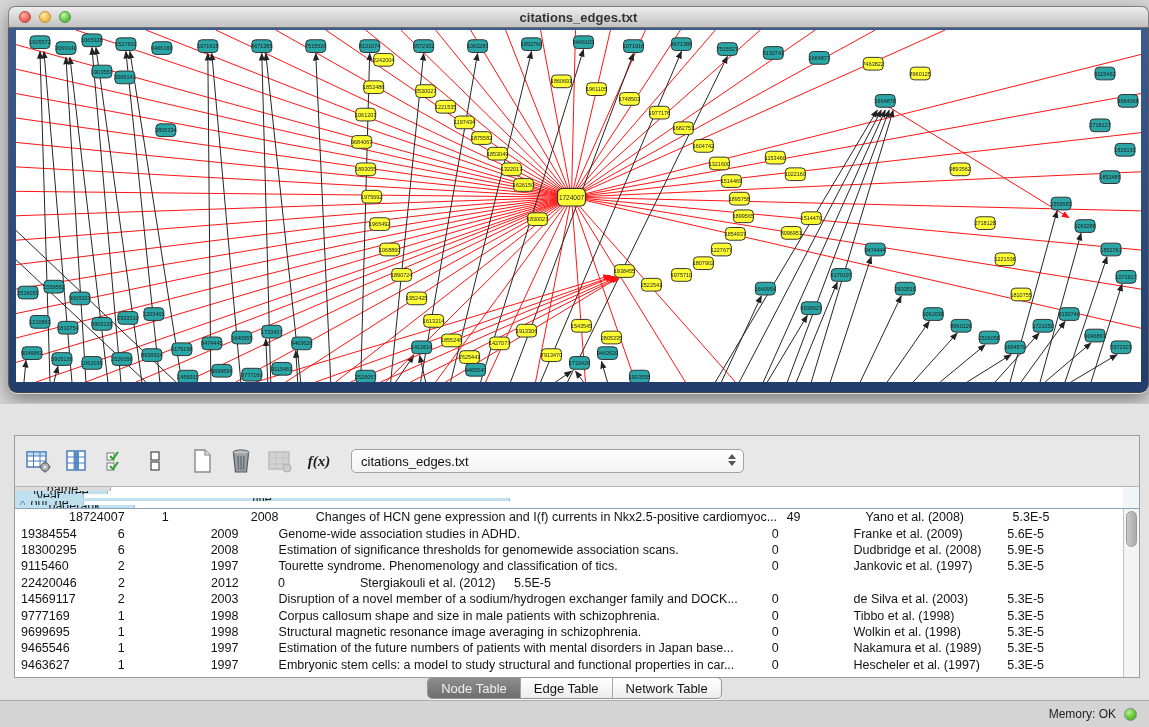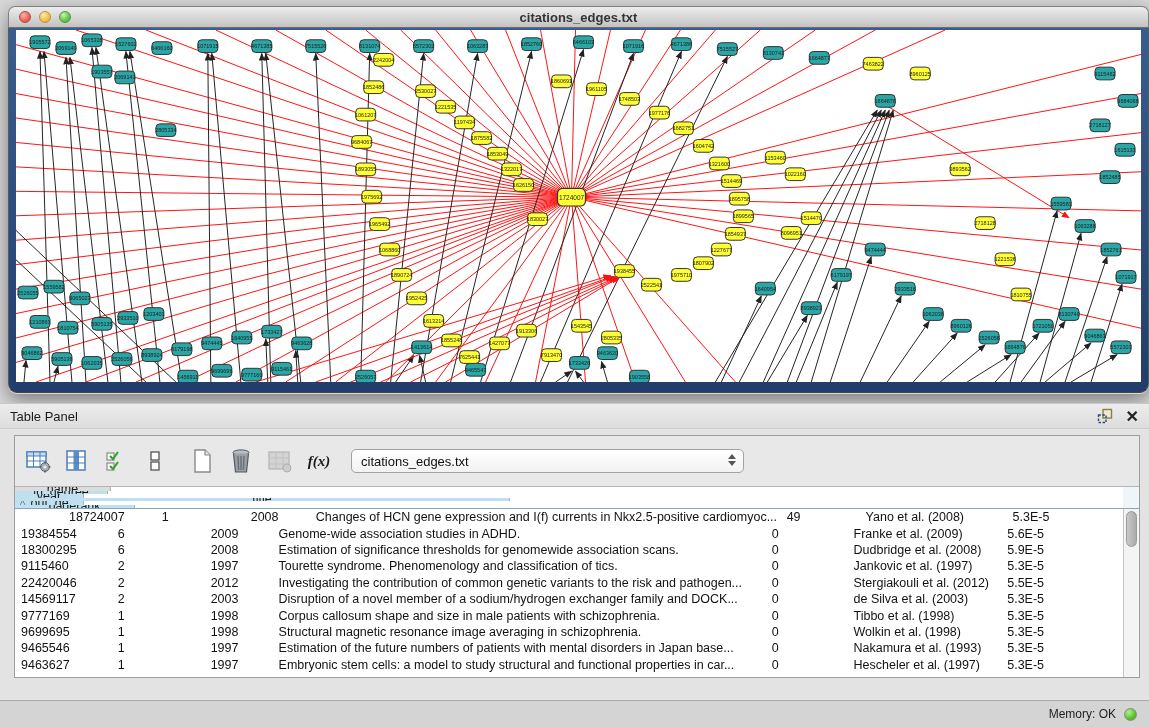--- a/index.html
+++ b/index.html
@@ -466,32 +466,20 @@
           <rect x="996" y="264" width="20" height="13" rx="4" fill="#ffff33" stroke="#333" stroke-width="1"></rect>
           <text x="1006" y="272.6" font-size="5.5" text-anchor="middle" fill="#222" font-family="&quot;Liberation Sans&quot;, sans-serif">1810755</text>
           <rect x="542" y="162" width="28" height="18" rx="5" fill="#ffff33" stroke="#333" stroke-width="1.2"></rect>
           <text x="556" y="173.5" font-size="6.5" text-anchor="middle" fill="#222" font-family="&quot;Liberation Sans&quot;, sans-serif">1724007</text>
         </svg>
     </div>
   </div>
 </div>
 
 <div class="table-panel">
-  <div class="panel-header">
-    <span class="panel-title">Table Panel</span>
-    <div class="panel-header-icons">
-      <span class="float-btn">
-        <svg width="17" height="17" viewBox="0 0 17 17">
-          <rect x="6" y="1.5" width="8.5" height="8.5" fill="#efe9d2" stroke="#8a7d4a" stroke-width="1.4"></rect>
-          <rect x="1.5" y="7" width="7.5" height="7.5" fill="none" stroke="#2b4a7a" stroke-width="1.4" stroke-dasharray="2.4 1.6"></rect>
-        </svg>
-      </span>
-      <span class="close-btn">✕</span>
-    </div>
-  </div>
 
   <div class="panel-body">
     <div class="toolbar">
       <span class="tbtn">
         <svg width="25" height="24" viewBox="0 0 25 24">
           <rect x="1" y="3" width="19" height="15" fill="#ffffff" stroke="#4a7ebb" stroke-width="1.5"></rect>
           <rect x="1" y="3" width="19" height="4" fill="#c7dcf0" stroke="#4a7ebb"></rect>
           <line x1="7.5" y1="3" x2="7.5" y2="18" stroke="#4a7ebb"></line>
           <line x1="14" y1="3" x2="14" y2="18" stroke="#4a7ebb"></line>
           <line x1="1" y1="12" x2="20" y2="12" stroke="#4a7ebb"></line>
@@ -624,21 +612,20 @@
               <div class="td" style="width: 69px; padding-left: 7px;">1997</div>
               <div class="td" style="width: 495px; padding-left: 6px;">Tourette syndrome. Phenomenology and classification of tics.</div>
               <div class="td" style="width: 69px; padding-left: 5px;">0</div>
               <div class="td" style="width: 168px; padding-left: 18px;">Jankovic et al. (1997)</div>
               <div class="td" style="width: 120px; padding-left: 4px;">5.3E-5</div>
             </div>
             <div class="tr">
               <div class="td" style="width: 96px; padding-left: 6px;">22420046</div>
               <div class="td" style="width: 93px; padding-left: 7px;">2</div>
               <div class="td" style="width: 69px; padding-left: 7px;">2012</div>
-              <div class="td" style="width: 495px; padding-left: 6px;">Investigating the contribution of common genetic variants to the risk and pathogen...</div>
               <div class="td" style="width: 69px; padding-left: 5px;">0</div>
               <div class="td" style="width: 168px; padding-left: 18px;">Stergiakouli et al. (2012)</div>
               <div class="td" style="width: 120px; padding-left: 4px;">5.5E-5</div>
             </div>
             <div class="tr">
               <div class="td" style="width: 96px; padding-left: 6px;">14569117</div>
               <div class="td" style="width: 93px; padding-left: 7px;">2</div>
               <div class="td" style="width: 69px; padding-left: 7px;">2003</div>
               <div class="td" style="width: 495px; padding-left: 6px;">Disruption of a novel member of a sodium/hydrogen exchanger family and DOCK...</div>
               <div class="td" style="width: 69px; padding-left: 5px;">0</div>
@@ -662,38 +649,45 @@
               <div class="td" style="width: 69px; padding-left: 5px;">0</div>
               <div class="td" style="width: 168px; padding-left: 18px;">Wolkin et al. (1998)</div>
               <div class="td" style="width: 120px; padding-left: 4px;">5.3E-5</div>
             </div>
             <div class="tr">
               <div class="td" style="width: 96px; padding-left: 6px;">9465546</div>
               <div class="td" style="width: 93px; padding-left: 7px;">1</div>
               <div class="td" style="width: 69px; padding-left: 7px;">1997</div>
               <div class="td" style="width: 495px; padding-left: 6px;">Estimation of the future numbers of patients with mental disorders in Japan base...</div>
               <div class="td" style="width: 69px; padding-left: 5px;">0</div>
-              <div class="td" style="width: 168px; padding-left: 18px;">Nakamura et al. (1993)</div>
+              <div class="td" style="width: 168px; padding-left: 18px;">Nakamura et al. (1989)</div>
               <div class="td" style="width: 120px; padding-left: 4px;">5.3E-5</div>
             </div>
             <div class="tr">
               <div class="td" style="width: 96px; padding-left: 6px;">9463627</div>
               <div class="td" style="width: 93px; padding-left: 7px;">1</div>
               <div class="td" style="width: 69px; padding-left: 7px;">1997</div>
               <div class="td" style="width: 495px; padding-left: 6px;">Embryonic stem cells: a model to study structural and functional properties in car...</div>
               <div class="td" style="width: 69px; padding-left: 5px;">0</div>
               <div class="td" style="width: 168px; padding-left: 18px;">Hescheler et al. (1997)</div>
               <div class="td" style="width: 120px; padding-left: 4px;">5.3E-5</div>
             </div>
           </div>
         <div class="vscroll">
           <div class="vthumb"></div>
         </div>
       </div>
     </div>
   </div>
 
+  <div class="tabbar">
+    <div class="segmented" id="segbar">
+        <div class="seg selected">Node Table</div>
+        <div class="seg">Edge Table</div>
+        <div class="seg">Network Table</div>
+      </div>
+  </div>
 </div>
 
 <div class="statusbar">
   <span class="mem-label">Memory: OK</span>
   <span class="mem-dot"></span>
 </div>
 
 </body></html>

